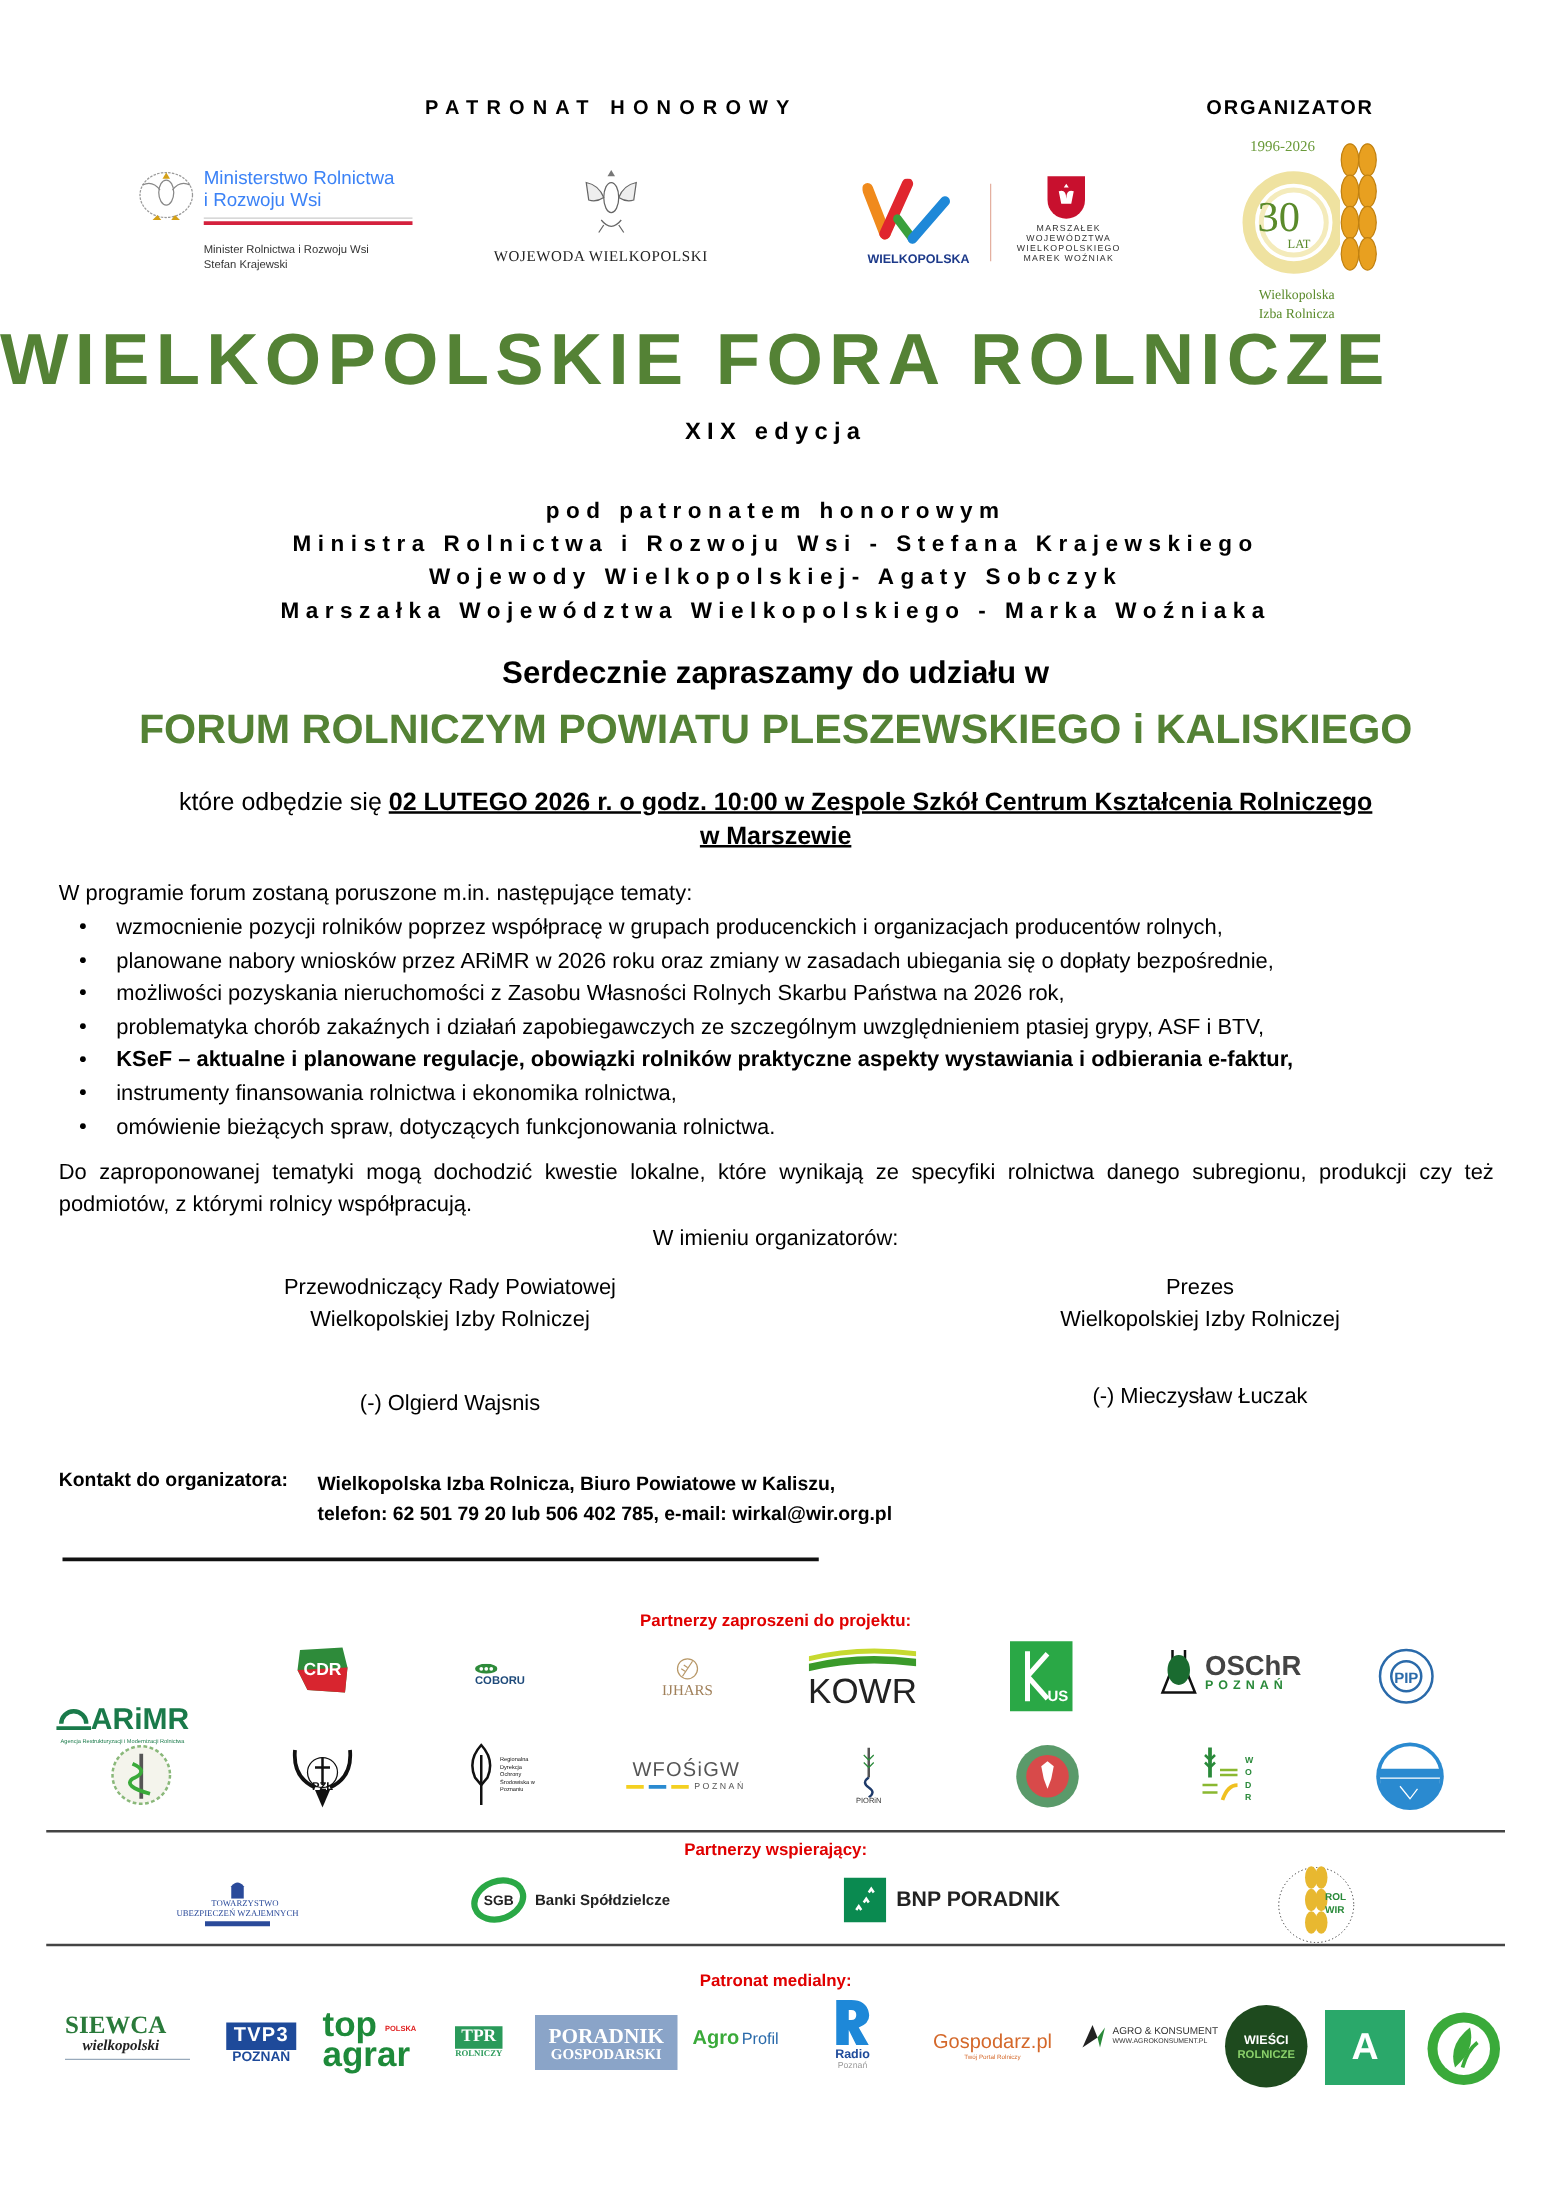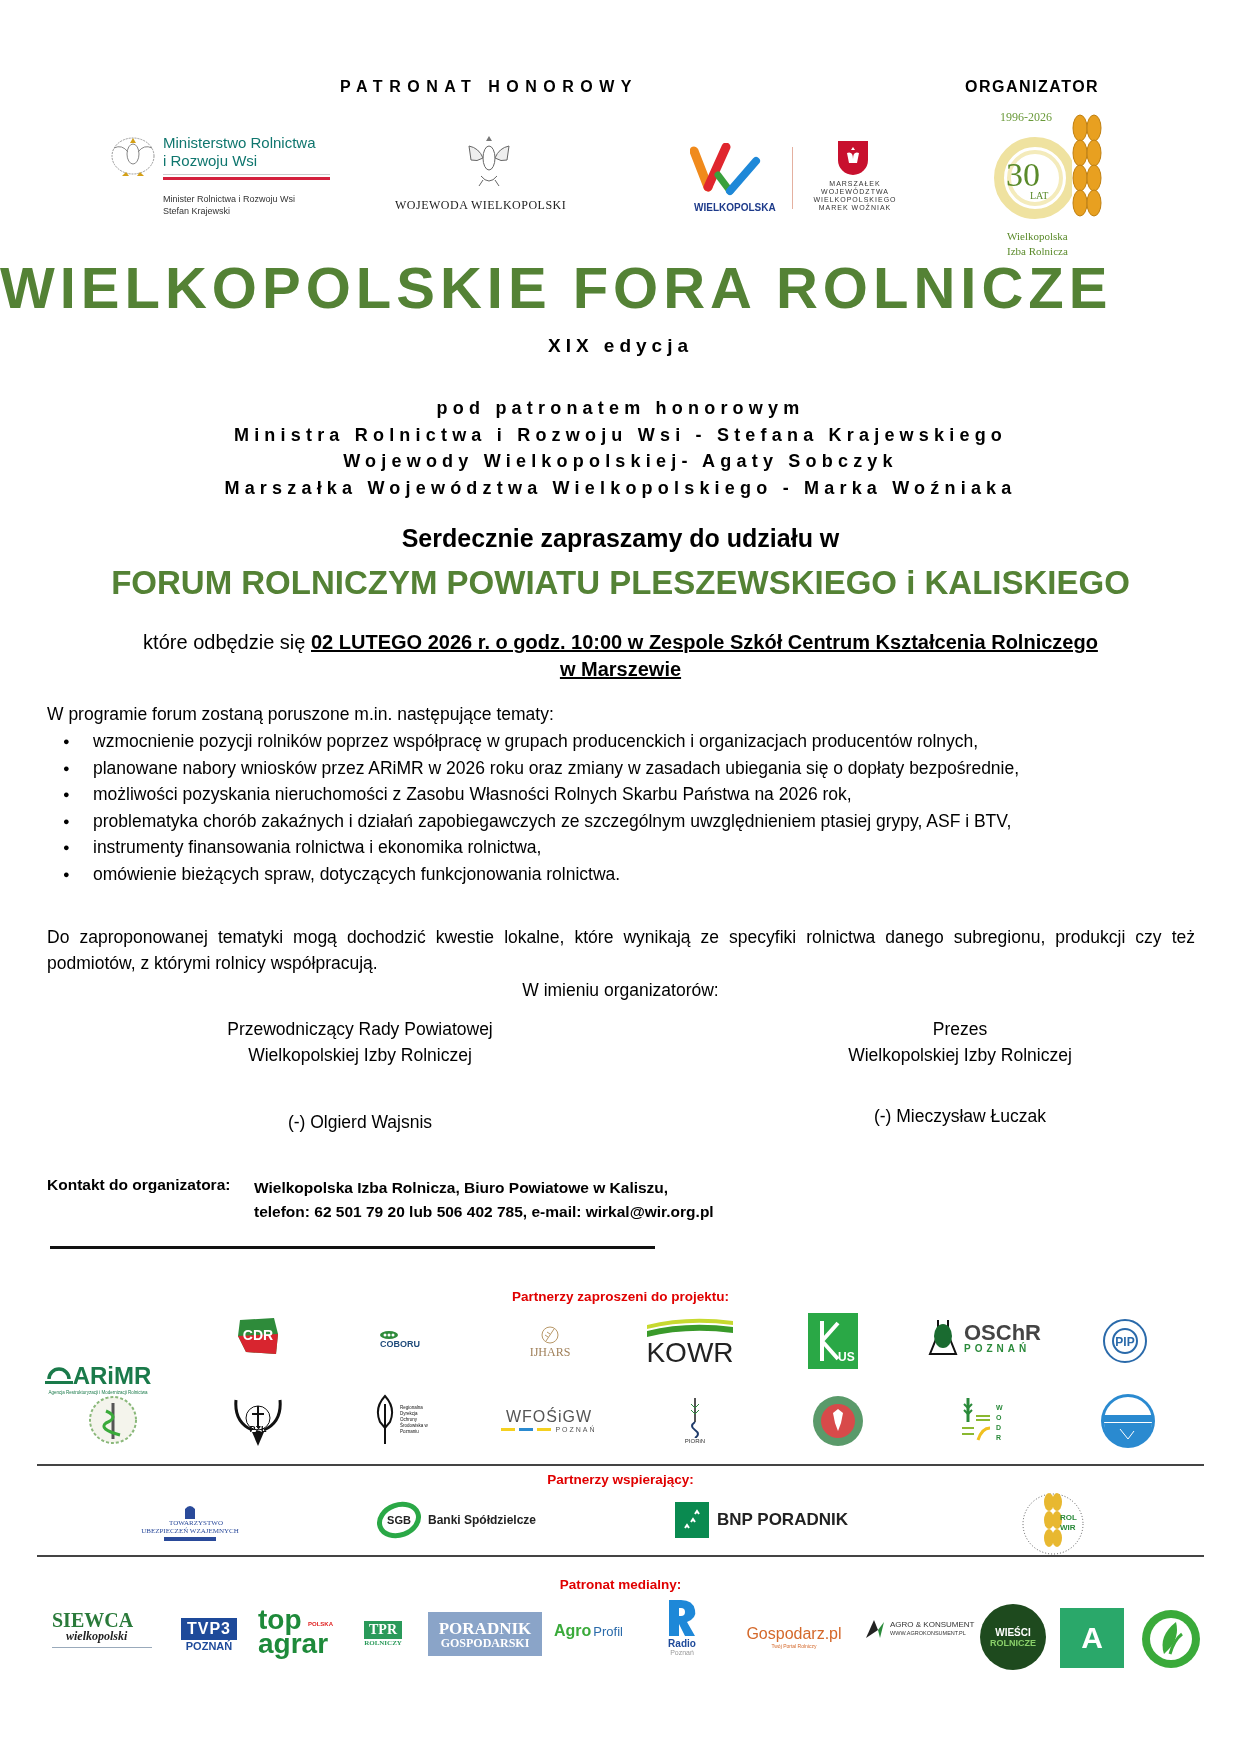--- a/index.html
+++ b/index.html
@@ -3,21 +3,21 @@
 <meta charset="utf-8">
 <style>
   * { box-sizing: border-box; margin: 0; padding: 0; }
   html, body { width: 1241px; height: 1755px; background: #ffffff; }
   body { position: relative; font-family: "Liberation Sans", sans-serif; color: #000; overflow: hidden; }
   .abs { position: absolute; }
 
   
   .patronat-label { left: 340px; top: 78px; font-size: 16px; font-weight: bold; letter-spacing: 6.5px; }
   .organizator-label { left: 965px; top: 78px; font-size: 16px; font-weight: bold; letter-spacing: 1.5px; }
-  .min-name { left: 163px; top: 134px; font-size: 15px; line-height: 18px; color: #0f766e; }
+  .min-name { left: 163px; top: 134px; font-size: 15px; line-height: 18px; color: #3b82f6; }
   .min-bar { left: 163px; top: 177px; width: 167px; height: 3px; background: #d4213d; }
   .min-bar-grey { left: 163px; top: 174px; width: 167px; height: 1px; background: #ccc; }
   .min-sub { left: 163px; top: 193px; font-size: 9px; line-height: 12px; color: #333; }
 
   .wojewoda-eagle { left: 465px; top: 132px; }
   .wojewoda-text { left: 395px; top: 198px; font-family: "Liberation Serif", serif; font-size: 12px; letter-spacing: 0.5px; color: #222; }
 
   .wlkp-logo { left: 690px; top: 143px; }
   .wlkp-text { left: 694px; top: 202px; font-size: 10px; font-weight: bold; color: #1d3a8a; }
   .vsep { left: 792px; top: 147px; width: 1px; height: 62px; background: #e4b0a0; }
@@ -159,20 +159,21 @@
   <span>które odbędzie się </span><u>02 LUTEGO 2026 r. o godz. 10:00 w Zespole Szkół Centrum Kształcenia Rolniczego</u><br>
   <u>w Marszewie</u>
 </div>
 
 <div class="abs program-intro">W programie forum zostaną poruszone m.in. następujące tematy:</div>
 <ul class="abs topics">
   <li>wzmocnienie pozycji rolników poprzez współpracę w grupach producenckich i organizacjach producentów rolnych,</li>
   <li>planowane nabory wniosków przez ARiMR w 2026 roku oraz zmiany w zasadach ubiegania się o dopłaty bezpośrednie,</li>
   <li>możliwości pozyskania nieruchomości z Zasobu Własności Rolnych Skarbu Państwa na 2026 rok,</li>
   <li>problematyka chorób zakaźnych i działań zapobiegawczych ze szczególnym uwzględnieniem ptasiej grypy, ASF i BTV,</li>
+  <li class="bold">KSeF – aktualne i planowane regulacje, obowiązki rolników praktyczne aspekty wystawiania i odbierania e-faktur,</li>
   <li>instrumenty finansowania rolnictwa i ekonomika rolnictwa,</li>
   <li>omówienie bieżących spraw, dotyczących funkcjonowania rolnictwa.</li>
 </ul>
 <div class="abs note">Do zaproponowanej tematyki mogą dochodzić kwestie lokalne, które wynikają ze specyfiki rolnictwa danego subregionu, produkcji czy też podmiotów, z którymi rolnicy współpracują.</div>
 
 <div class="abs on-behalf">W imieniu organizatorów:</div>
 <div class="abs sig-left">
   <div>Przewodniczący Rady Powiatowej</div>
   <div>Wielkopolskiej Izby Rolniczej</div>
 </div>

